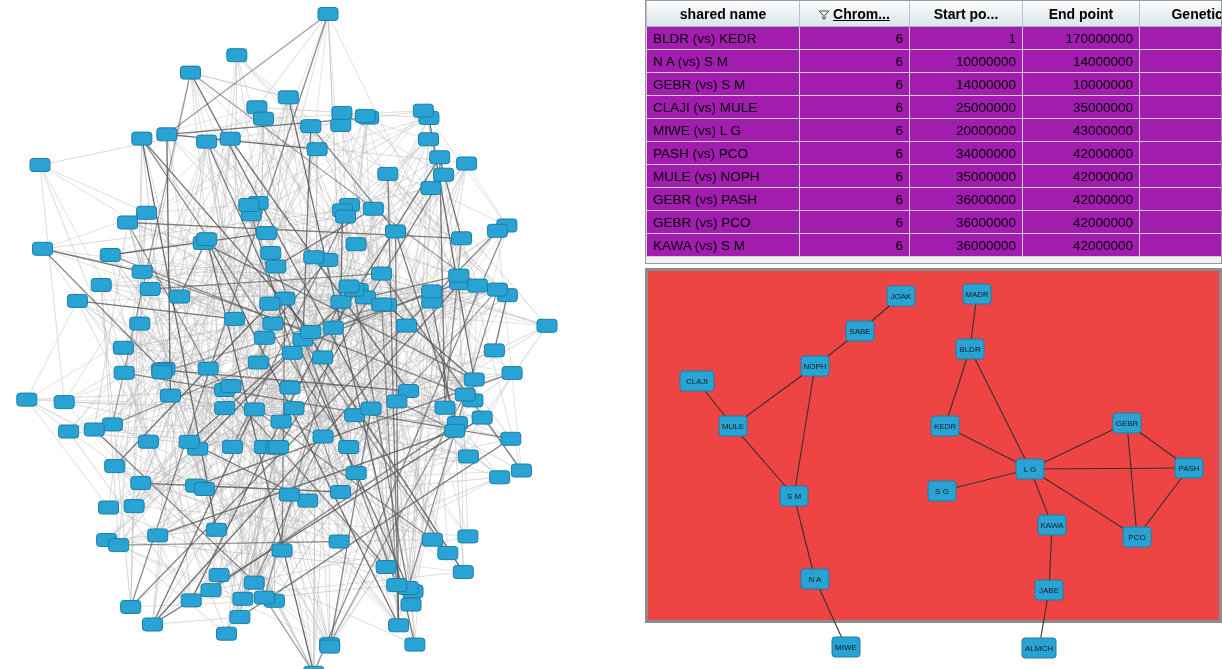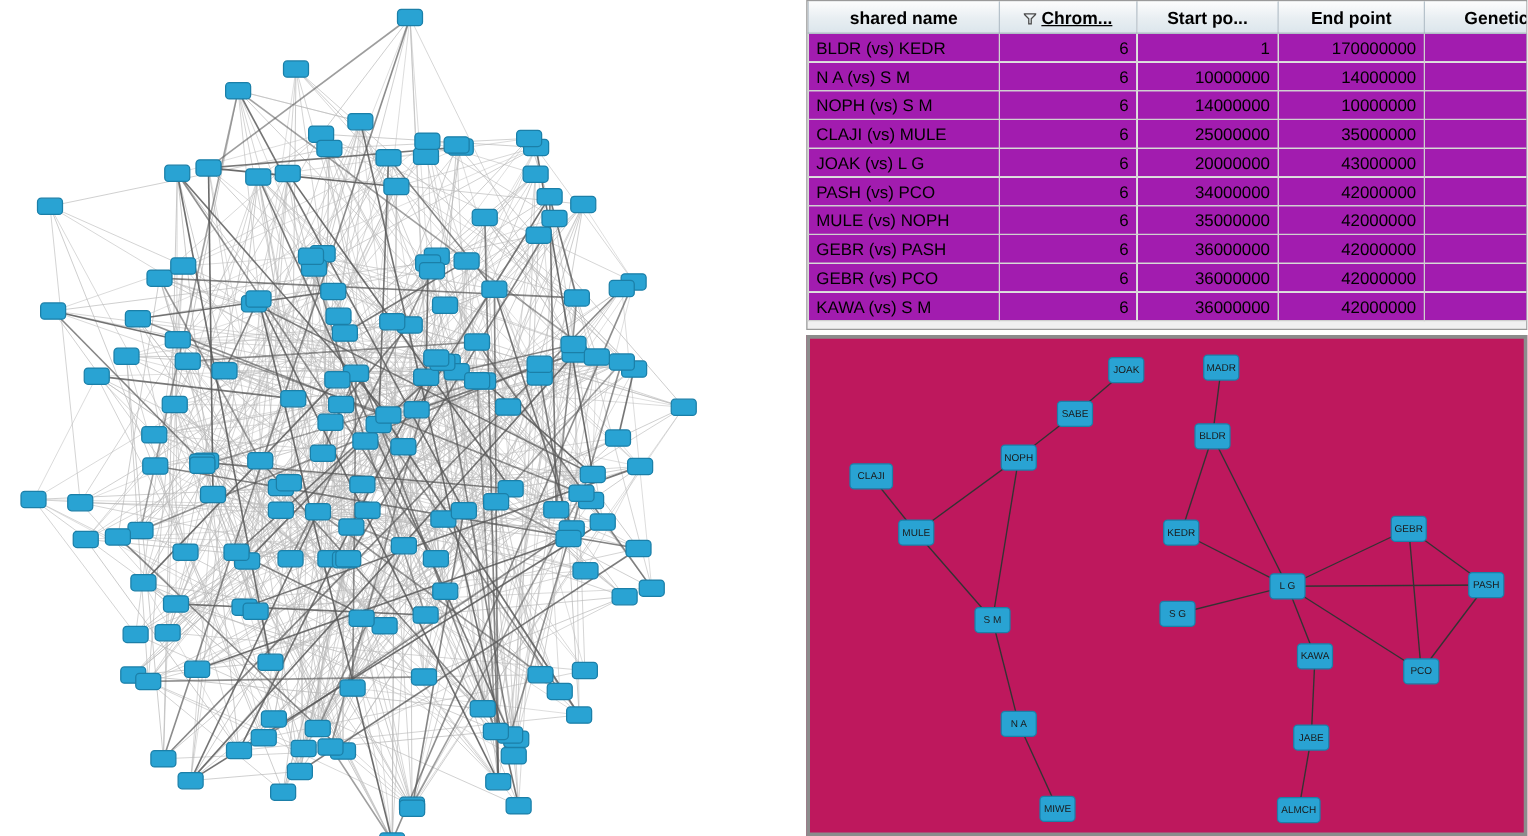--- a/index.html
+++ b/index.html
@@ -63,22 +63,22 @@
   }
   table.grid td.first{border-left:1px solid #cfcfcf;text-align:left;}
   table.grid td.num{text-align:right;}
   .filter-ico{
     display:inline-block;width:10px;height:10px;margin-right:4px;
     vertical-align:-1px;
   }
 
   
   #sub-network{
-    position:absolute;left:0;top:268px;width:577px;height:401px;
-    background:#be185d;
+    position:absolute;left:0;top:268px;width:577px;height:355px;
+    background:#ef4444;
     border:3px solid #8c8c8c;
     box-sizing:border-box;
   }
   #sub-network svg{display:block;}
   .nodelabel2{font-size:8px;fill:#1a1a1a;font-family:"Liberation Sans",sans-serif;}
 </style>
 </head>
 <body>
 
 <div id="app">
@@ -1366,35 +1366,35 @@
               <td class="num">192.0</td>
             </tr>
             <tr>
               <td class="first">N A (vs) S M</td>
               <td class="num">6</td>
               <td class="num">10000000</td>
               <td class="num">14000000</td>
               <td class="num">6.6</td>
             </tr>
             <tr>
-              <td class="first">NOPH (vs) S M</td>
+              <td class="first">GEBR (vs) S M</td>
               <td class="num">6</td>
               <td class="num">14000000</td>
               <td class="num">10000000</td>
               <td class="num">7.5</td>
             </tr>
             <tr>
               <td class="first">CLAJI (vs) MULE</td>
               <td class="num">6</td>
               <td class="num">25000000</td>
               <td class="num">35000000</td>
               <td class="num">5.9</td>
             </tr>
             <tr>
-              <td class="first">JOAK (vs) L G</td>
+              <td class="first">MIWE (vs) L G</td>
               <td class="num">6</td>
               <td class="num">20000000</td>
               <td class="num">43000000</td>
               <td class="num">16.9</td>
             </tr>
             <tr>
               <td class="first">PASH (vs) PCO</td>
               <td class="num">6</td>
               <td class="num">34000000</td>
               <td class="num">42000000</td>

